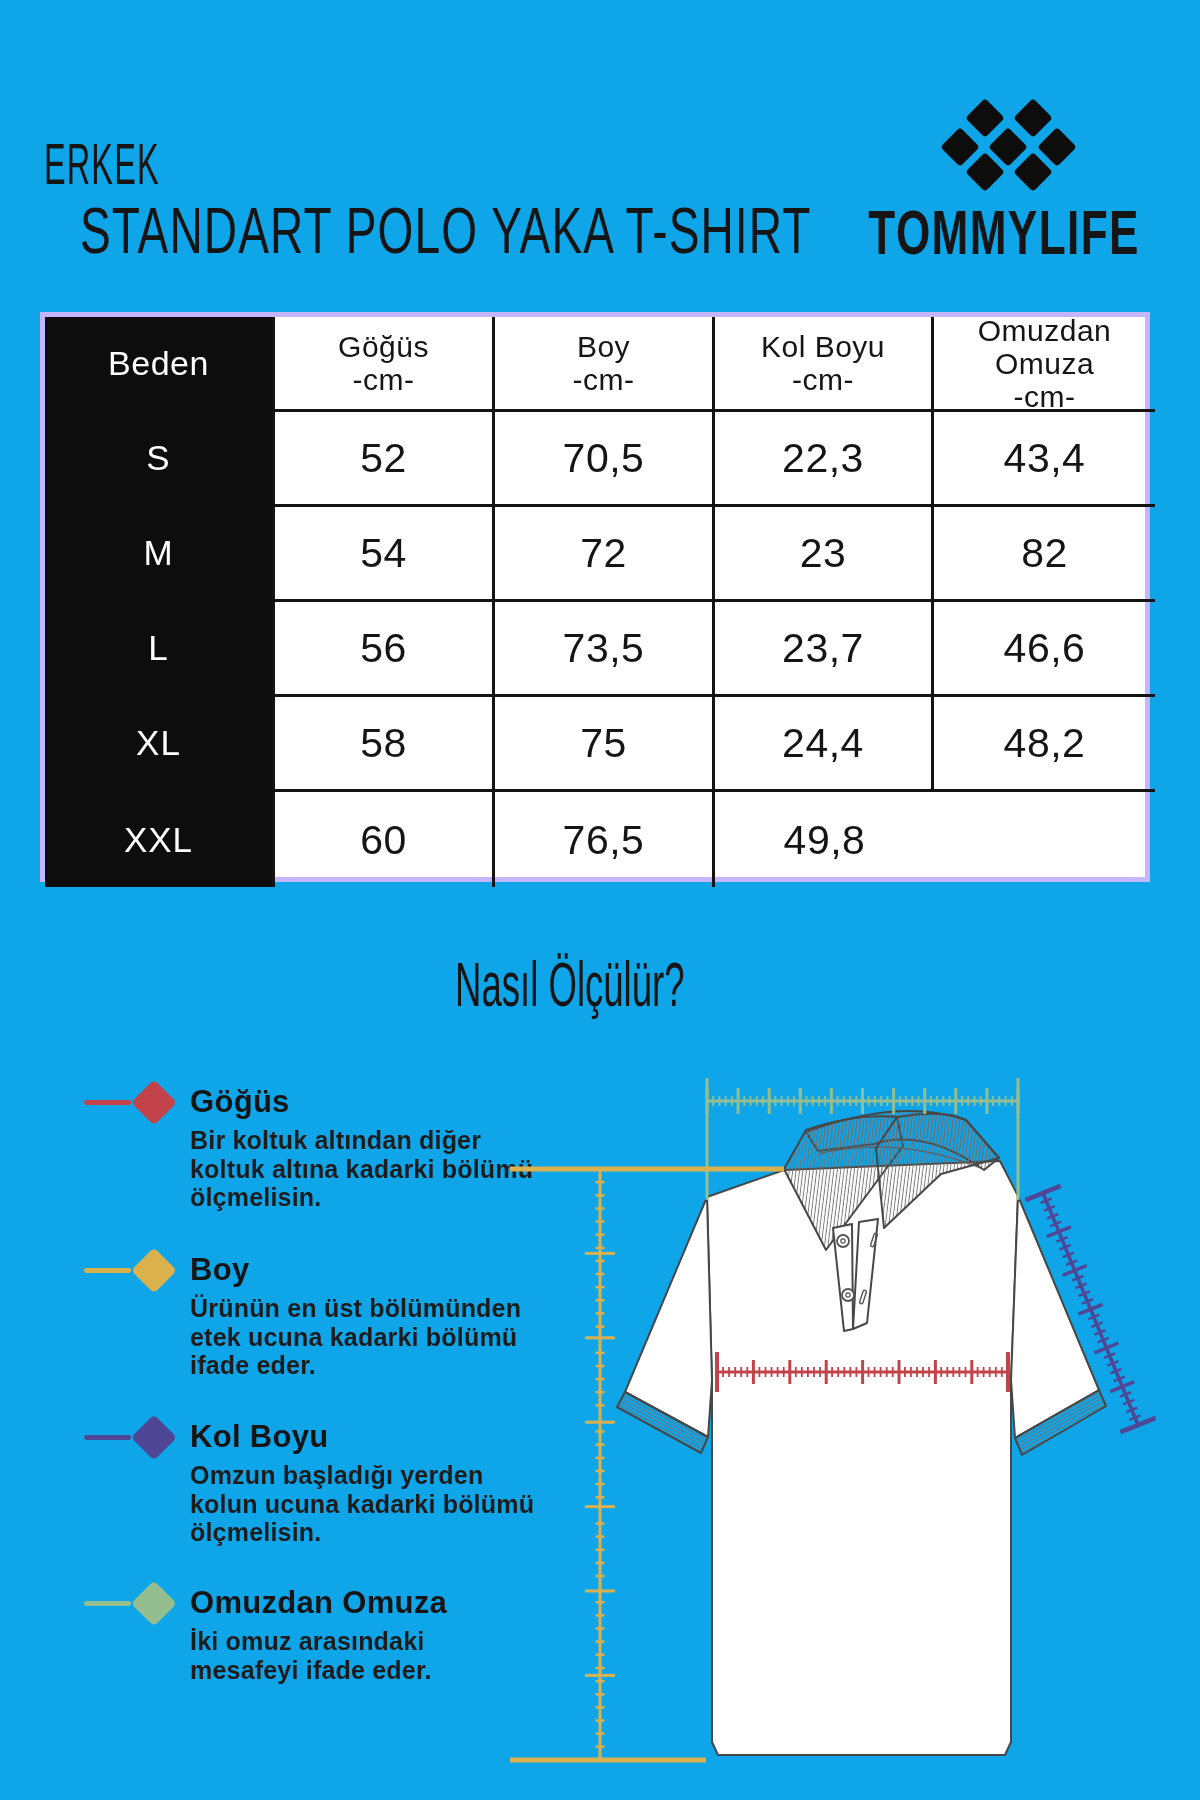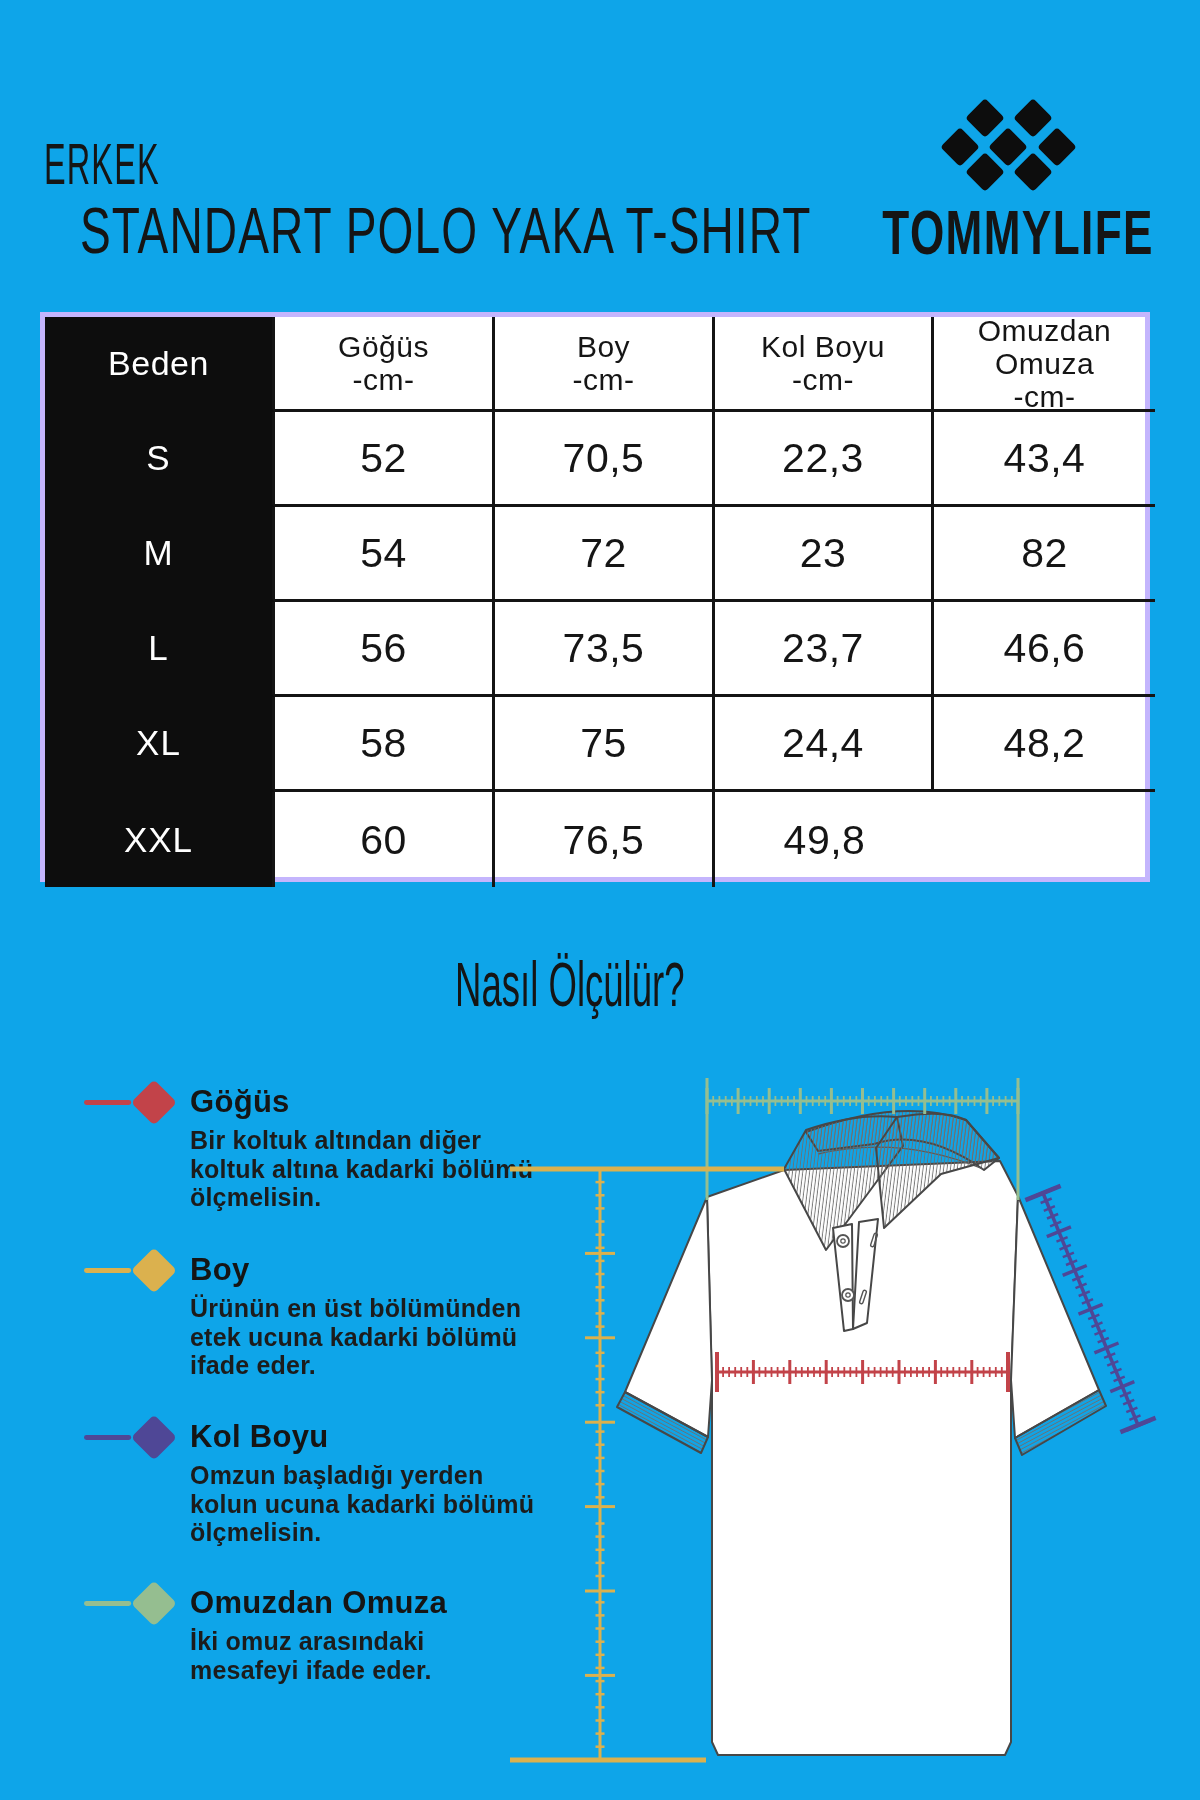--- a/index.html
+++ b/index.html
@@ -8,21 +8,21 @@
           font-family:"Liberation Sans","DejaVu Sans",sans-serif;color:#151515;}
 
   
   .condensed{display:inline-block;transform-origin:left top;white-space:nowrap;}
   #category{position:absolute;left:44px;top:130px;font-size:58px;font-weight:400;
             letter-spacing:2px;}
   #category .condensed{transform:scaleX(0.56);}
   #main-title{position:absolute;left:44px;top:194px;font-size:64px;font-weight:400;
             letter-spacing:1.5px;margin-left:36px;}
   #main-title .condensed{transform:scaleX(0.72);}
-  #brand-wordmark{position:absolute;right:46px;top:196px;font-size:63px;font-weight:700;
+  #brand-wordmark{position:absolute;right:60px;top:196px;font-size:63px;font-weight:700;
             letter-spacing:2px;}
   #brand-wordmark .condensed{transform-origin:right top;transform:scaleX(0.70);}
   #brand-logo{position:absolute;left:932px;top:92px;}
 
   
   #size-table{position:absolute;left:40px;top:312px;width:1110px;height:570px;
       display:grid;grid-template-columns:230px 220px 220px 219px 221px;
       grid-auto-rows:95px;border:5px solid #c4b5fd;box-sizing:border-box;
       background:#fff;}
   #size-table .cell{display:flex;flex-direction:column;align-items:center;justify-content:center;

